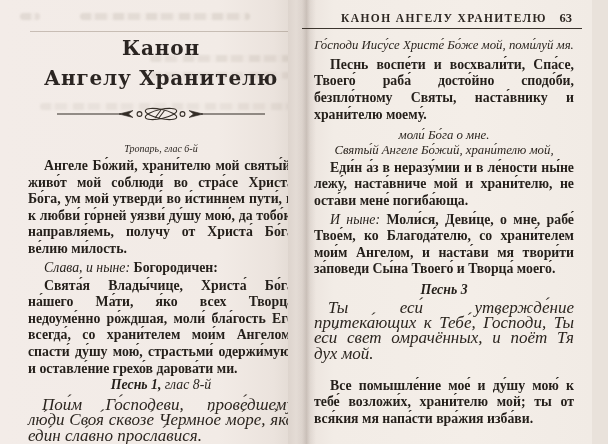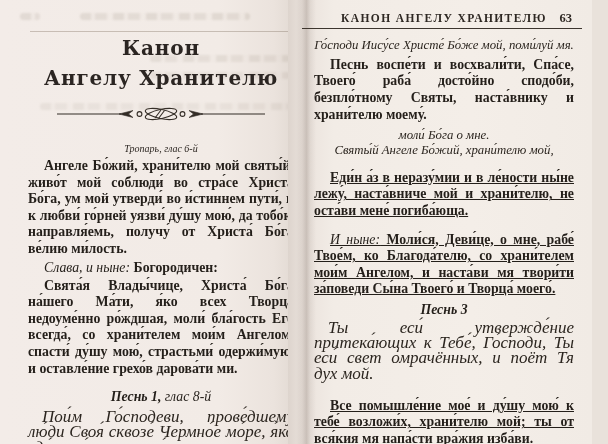--- a/index.html
+++ b/index.html
@@ -47,39 +47,39 @@
   .heading-i { text-align:center; font-style:italic; font-size:10px; margin-top:17px; color:#2b2520; }
 
   .para-b {
     font-weight:bold; font-size:13.8px; line-height:16.6px;
     text-align:justify; text-indent:16px; margin:4px 0 0 0; color:#241f1a;
   }
   .lead-i { font-style:italic; font-weight:normal; }
   .inline-line { font-size:13.8px; text-indent:16px; margin-top:2px; }
   .inline-line .b { font-weight:bold; }
 
-  .song-heading { text-align:center; font-size:13.8px; margin-top:12px; color:#241f1a; }
+  .song-heading { text-align:center; font-size:13.8px; margin-top:0; color:#241f1a; }
   .song-title { font-weight:bold; font-style:italic; }
   .song-glas { font-style:italic; }
 
   .irmos {
     font-style:italic; font-size:17px; line-height:15.2px;
     text-align:justify; text-indent:14px; margin-top:4px; color:#2b251f;
   }
 
   
   .run-header { position:relative; text-align:center; font-size:11.5px; font-weight:bold;
     letter-spacing:1.4px; color:#2e2823; margin-top:4px; }
   .page-num { position:absolute; right:2px; top:-1px; font-size:12.5px; letter-spacing:0; }
   .header-rule { border:0; border-top:1.4px solid #3c352e; margin:4px -8px 0 -12px; }
 
   .refrain { text-align:center; font-style:italic; font-size:12.8px; line-height:14.8px;
     margin-top:9px; color:#2b251f; }
   .refrain-2 { margin-top:5px; }
-  .tight { margin-top:12px;text-decoration:underline; }
+  .tight { margin-top:2px; }
   .song3 { margin-top:4px; }
 </style>
 </head>
 <body>
 
 <div class="spread">
 
   <div class="page page-left">
 
     <div class="ghost ghost-bar" style="left:20px; top:13px; width:20px;"></div>

